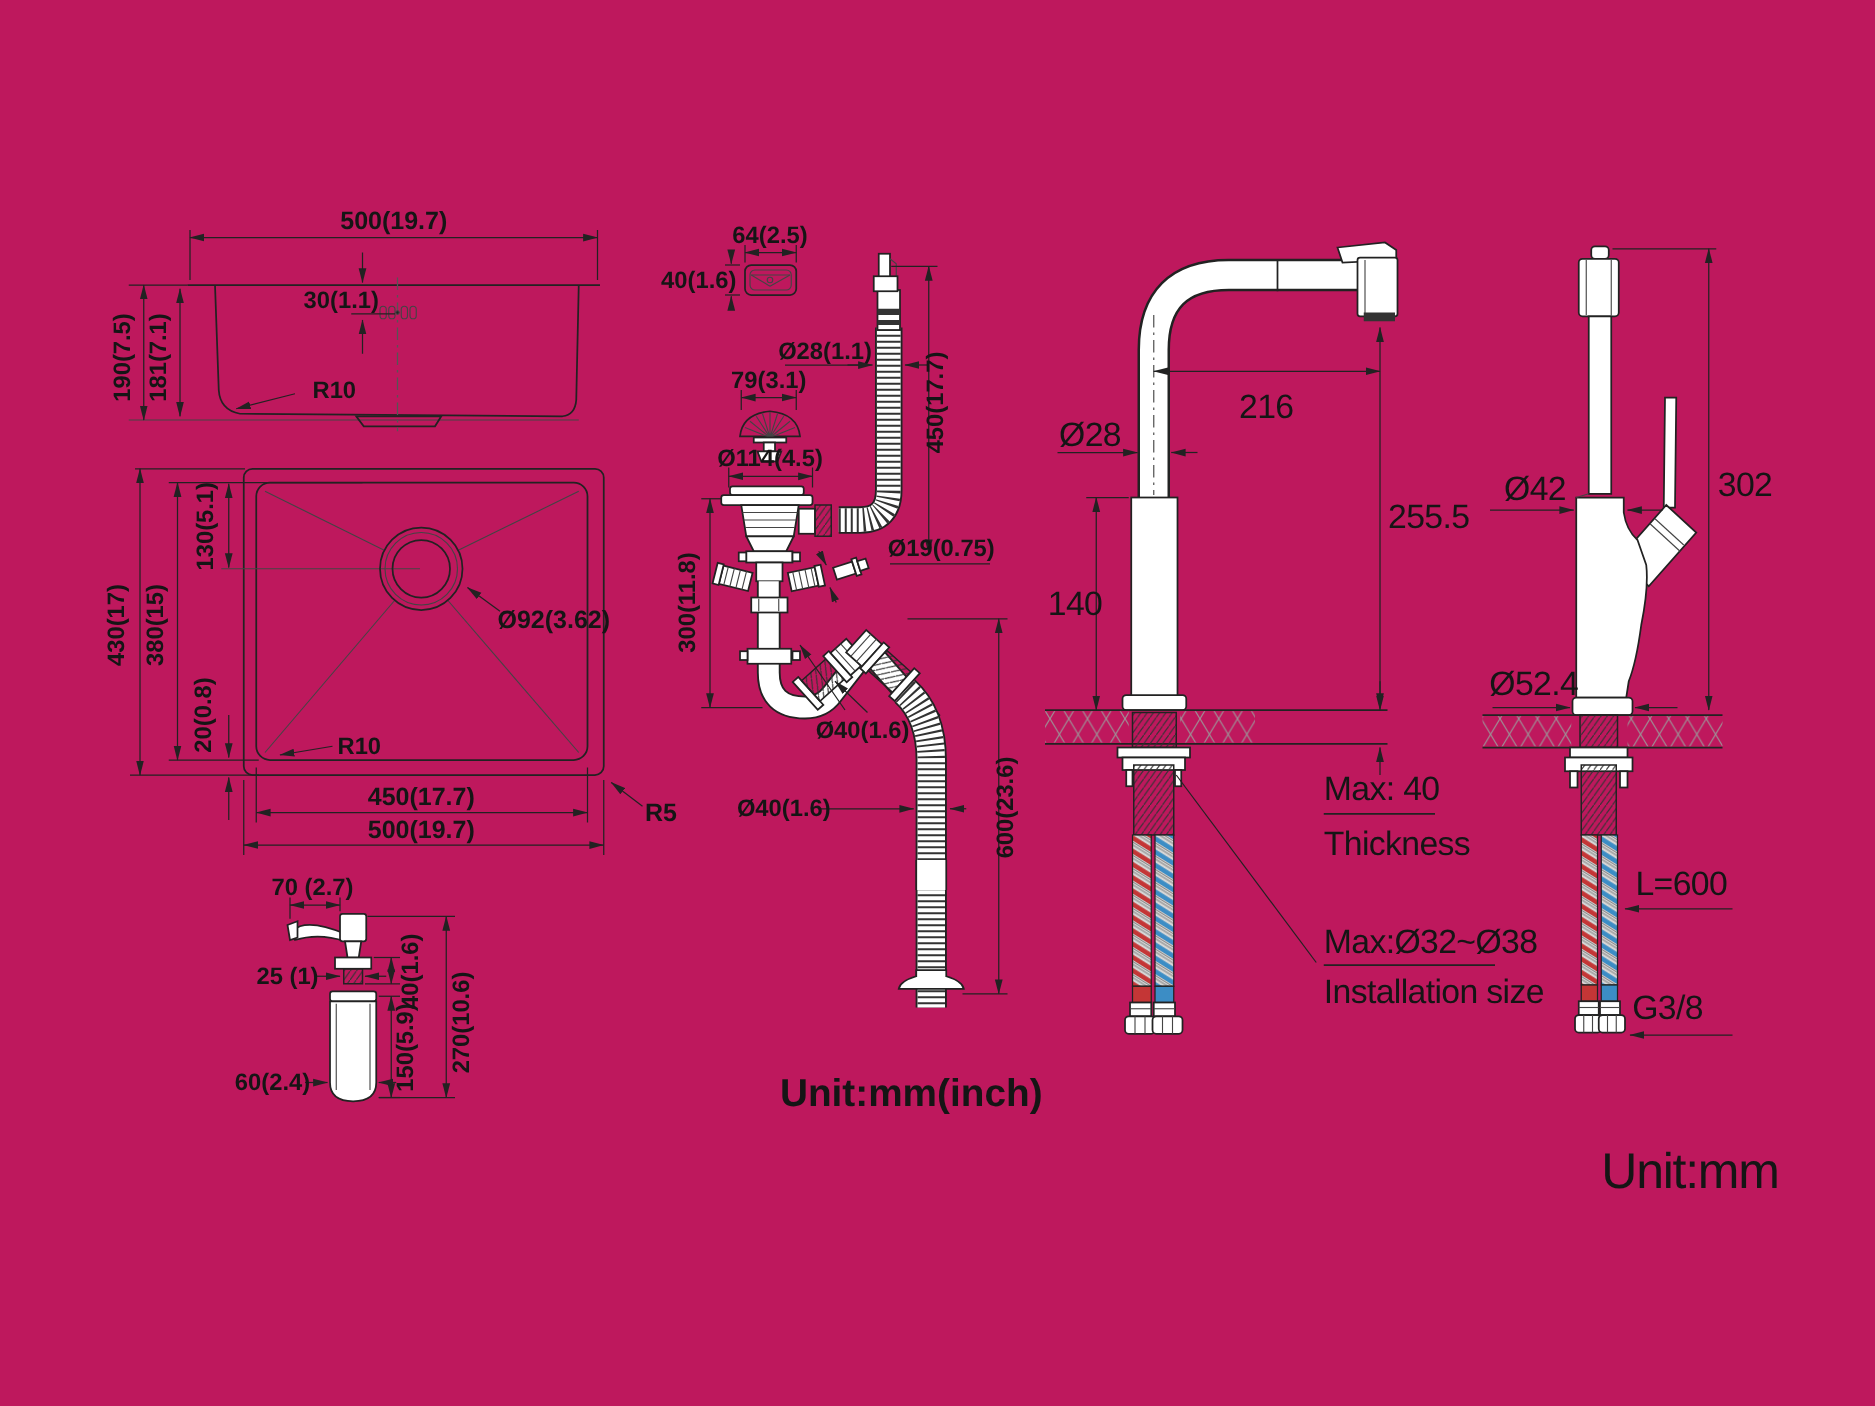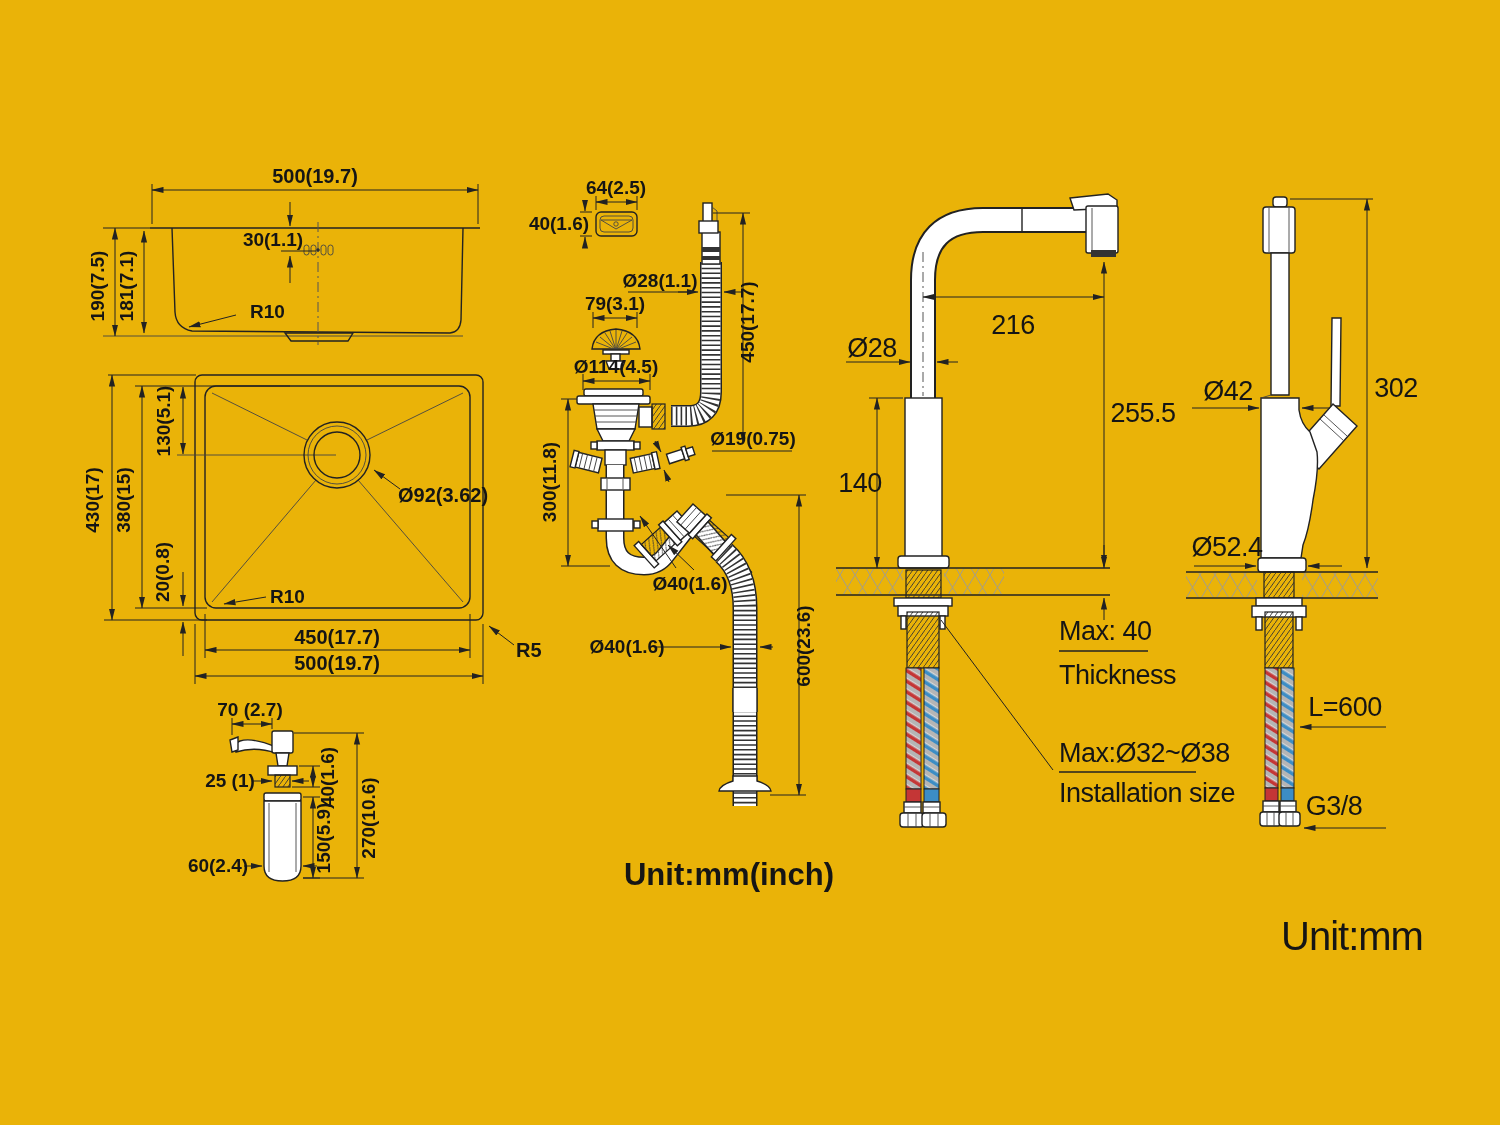--- a/index.html
+++ b/index.html
@@ -1,16 +1,16 @@
 <!DOCTYPE html>
 <html><head>
 <meta charset="utf-8">
 <style>
   html,body{margin:0;padding:0;background:#fff;}
-  .stage{width:1500px;height:1125px;position:relative;background:#eab308;font-family:"Liberation Sans",sans-serif;}
+  .stage{width:1500px;height:1125px;position:relative;background:#be185d;font-family:"Liberation Sans",sans-serif;}
   svg{display:block}
   svg text{fill:#151515;}
   .dim{font:bold 19px "Liberation Sans",sans-serif;}
   .dimB{font:bold 20px "Liberation Sans",sans-serif;}
   .dimR{font:27px "Liberation Sans",sans-serif;letter-spacing:-0.5px;}
   .unit1{font:bold 31px "Liberation Sans",sans-serif;}
   .unit2{font:40px "Liberation Sans",sans-serif;letter-spacing:-1px;}
   .ln{stroke:#222;stroke-width:1.4;fill:none;}
   .lnF{stroke:#222;stroke-width:1.4;fill:#fff;}
   .dl{stroke:#222;stroke-width:1;fill:none;}

